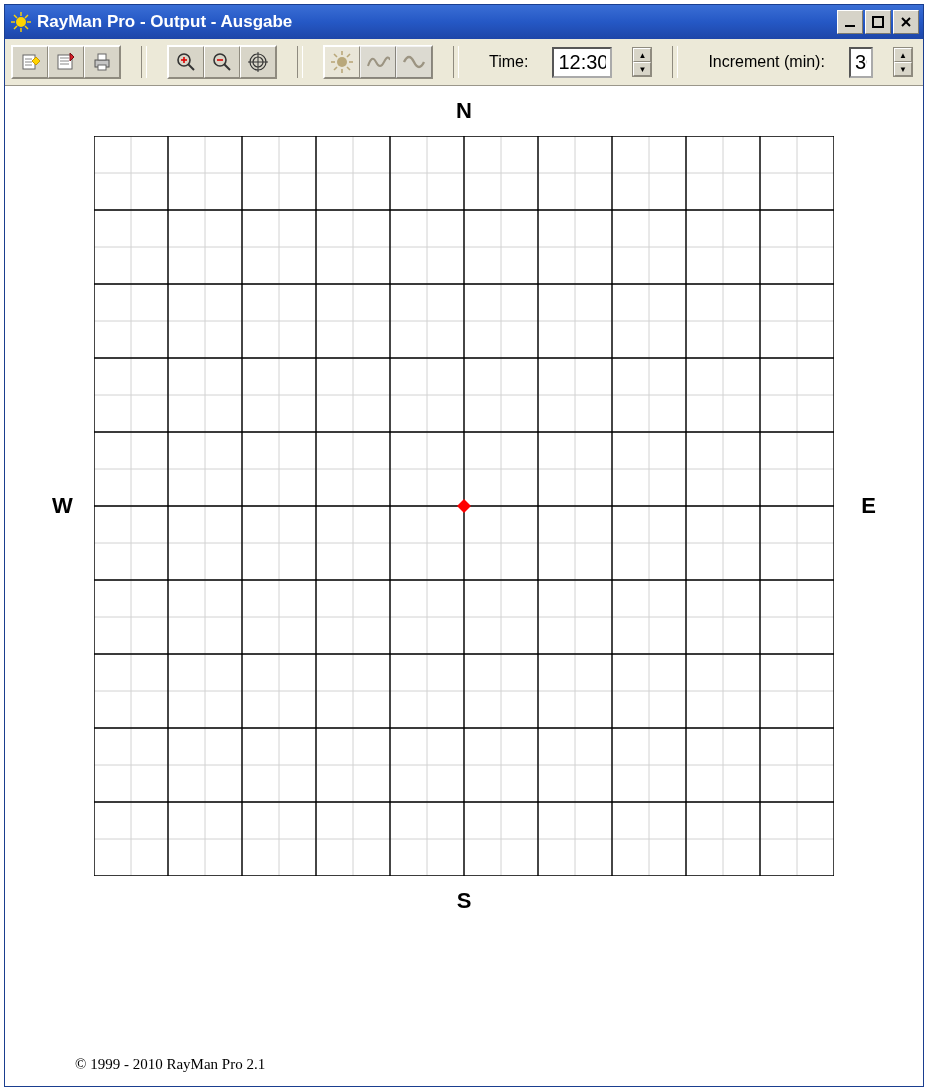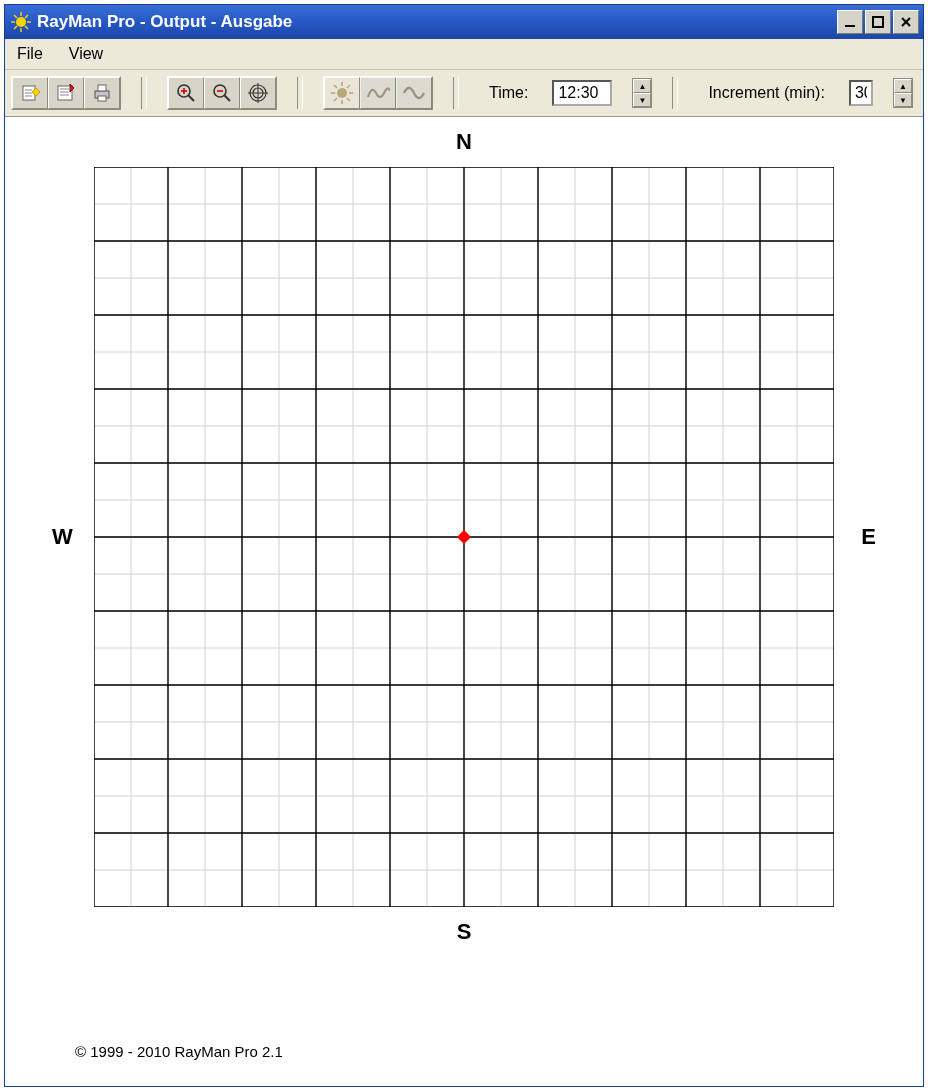--- a/index.html
+++ b/index.html
@@ -87,21 +87,21 @@
     display: inline-block;
     border-left: 1px solid #8f8b7f;
     border-right: 1px solid #fff;
     margin: 0 2px;
   }
   .tool-label {
     font-size: 16px;
     padding: 0 6px 0 10px;
   }
   .tool-input {
-    font-size: 16px;
+    font-size: 20px;
     padding: 2px 4px;
     width: 60px;
     border: 2px inset #aaa;
     font-family: Arial, sans-serif;
   }
   .spinner {
     display: inline-flex; flex-direction: column;
     border: 1px solid #8f8b7f;
     margin-left: 2px;
   }
@@ -140,23 +140,23 @@
   .lbl-w { left: -12px; top: 50%; transform: translateY(-50%); }
   .lbl-e { right: -12px; top: 50%; transform: translateY(-50%); }
   .grid-svg {
     position: absolute;
     left: 30px; top: 30px;
     width: 740px; height: 740px;
   }
   .copyright {
     position: absolute;
     left: 70px;
-    bottom: 26px;
+    bottom: 13px;
     font-size: 15px;
-    font-family: Liberation Sans, sans-serif;
+    font-family: Liberation Serif, serif;
   }
   .tmode {
     display: flex;
     border: 1px solid #fff;
     border-right-color: #8f8b7f;
     border-bottom-color: #8f8b7f;
   }
   .tmode .tbtn { background: #e9e6d8; }
   .tmode .tbtn.inactive { filter: grayscale(30%) brightness(0.95); }
 </style>
@@ -195,24 +195,20 @@
       </span>
       <span class="title-btn">
         <svg width="14" height="14">
             <line x1="3" y1="3" x2="11" y2="11" stroke="#000" stroke-width="2"></line>
             <line x1="11" y1="3" x2="3" y2="11" stroke="#000" stroke-width="2"></line>
           </svg>
       </span>
     </div>
   </div>
 
-  <div class="menubar">
-    <span class="mitem">File</span>
-    <span class="mitem">View</span>
-  </div>
 
   <div class="toolbar">
 
     <div class="tgroup">
       <span class="tbtn">
         <svg width="22" height="22">
           <rect x="4" y="4" width="12" height="14" fill="#fff" stroke="#666"></rect>
           <polygon points="2,2 6,6 2,10 -2,6" transform="translate(15,4)" fill="#ffd400" stroke="#cc9a00"></polygon>
           <line x1="6" y1="8" x2="13" y2="8" stroke="#888"></line>
           <line x1="6" y1="11" x2="13" y2="11" stroke="#888"></line>

